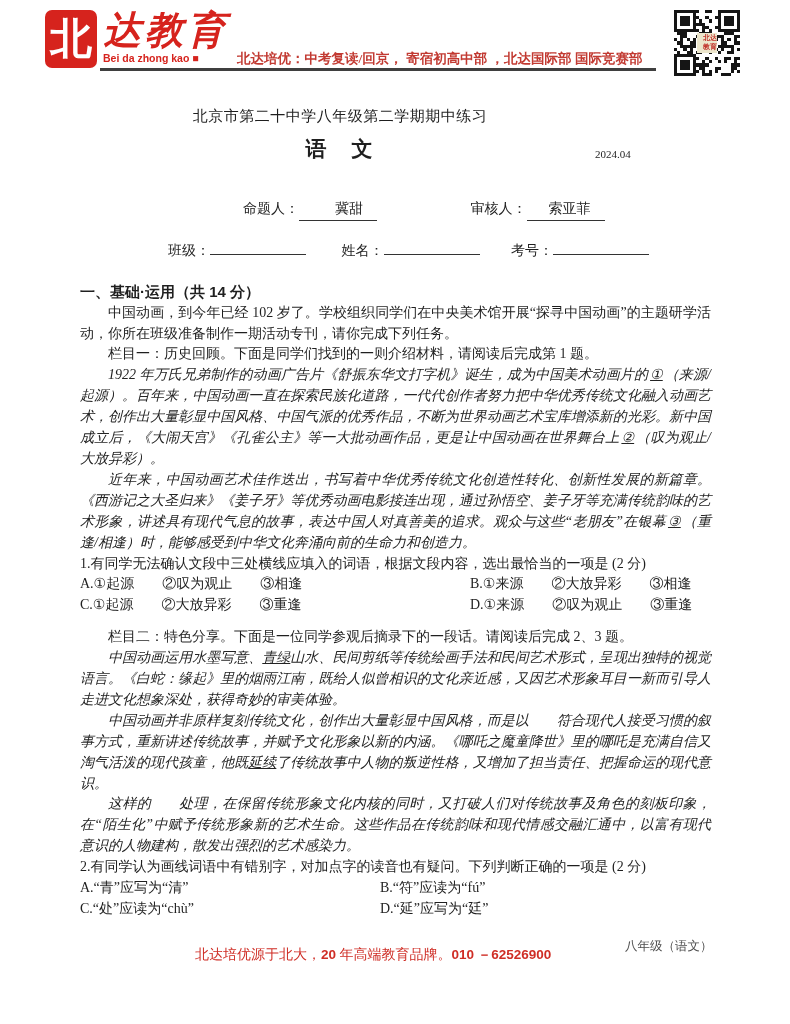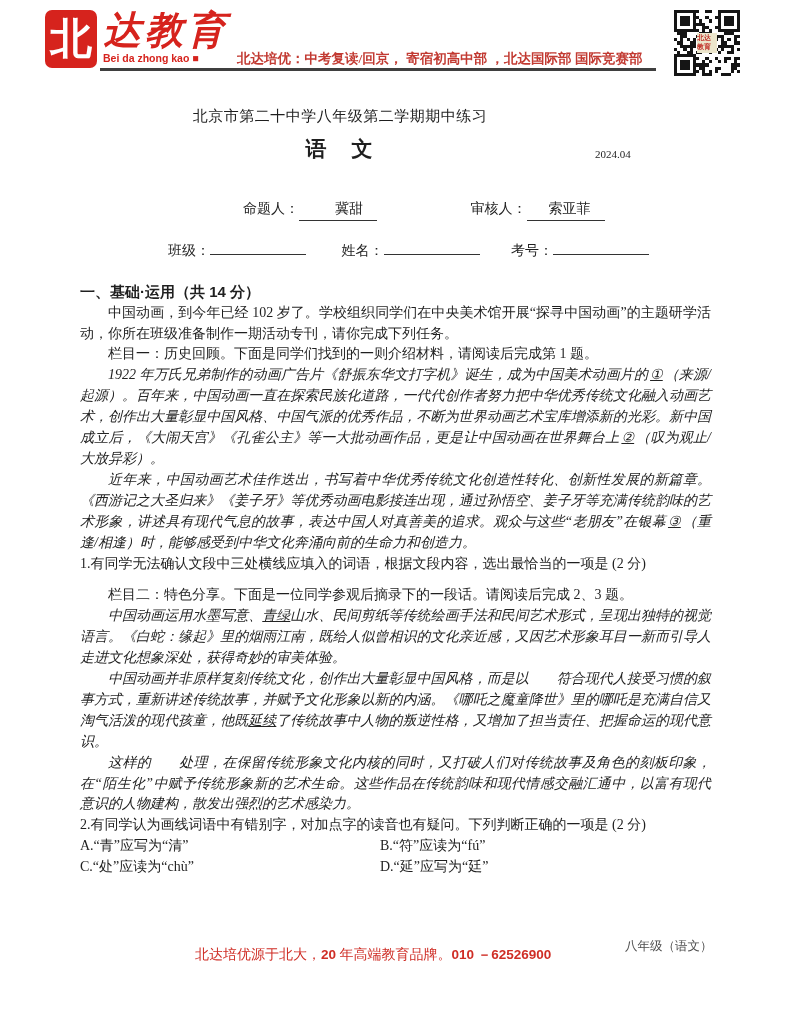--- a/index.html
+++ b/index.html
@@ -20,21 +20,21 @@
         font-family:"Liberation Sans",sans-serif;}
   .slogan{position:absolute;left:237px;top:50px;color:#c23a32;font-size:13.5px;font-weight:bold;
         font-family:"Liberation Serif",serif;}
   .head-rule{position:absolute;left:100px;top:68px;width:556px;height:2.5px;background:#3f3f3f;}
   .qr{position:absolute;left:672px;top:8px;width:70px;height:70px;background:#fff;padding:2px;box-sizing:border-box;}
   .qr-grid{display:grid;grid-template-columns:repeat(21,1fr);grid-template-rows:repeat(21,1fr);
         width:66px;height:66px;}
   .qm{background:#151515;}
   .qr-label{position:absolute;left:50%;top:50%;transform:translate(-50%,-50%);
         width:20px;height:20px;background:#ece6cc;color:#c2342c;font-size:7px;line-height:9px;
-        text-align:left;font-weight:bold;padding-top:1px;box-sizing:border-box;}
+        text-align:right;font-weight:bold;padding-top:1px;box-sizing:border-box;}
   
   .content{position:absolute;left:80px;top:104px;width:631px;font-size:14px;
         line-height:20.9px;text-align:justify;}
   .masthead{width:520px;text-align:center;}
   .school-title{font-size:15px;letter-spacing:0.5px;margin:2px 0 0;font-weight:normal;}
   .subject-row{position:relative;width:520px;margin-top:12px;height:30px;}
   .subject{font-size:21px;font-weight:bold;text-align:center;display:block;
         font-family:"Liberation Sans",sans-serif;letter-spacing:2px;}
   .date{position:absolute;left:515px;top:5px;font-size:11px;white-space:nowrap;}
   .setter-row{margin-top:30px;white-space:nowrap;}
@@ -555,20 +555,26 @@
   <h2 class="section-heading">一、基础·运用（共 14 分）</h2>
 
   <p class="indent">中国动画，到今年已经 102 岁了。学校组织同学们在中央美术馆开展“探寻中国动画”的主题研学活动，你所在班级准备制作一期活动专刊，请你完成下列任务。</p>
   <p class="indent">栏目一：历史回顾。下面是同学们找到的一则介绍材料，请阅读后完成第 1 题。</p>
 
   <p class="indent material"><span>1922 年万氏兄弟制作的动画广告片《舒振东华文打字机》诞生，成为中国美术动画片的</span><span class="blank-num">①</span><span>（来源/起源）。百年来，中国动画一直在探索民族化道路，一代代创作者努力把中华优秀传统文化融入动画艺术，创作出大量彰显中国风格、中国气派的优秀作品，不断为世界动画艺术宝库增添新的光彩。新中国成立后，《大闹天宫》《孔雀公主》等一大批动画作品，更是让中国动画在世界舞台上</span><span class="blank-num">②</span><span>（叹为观止/大放异彩）。</span></p>
 
   <p class="indent material"><span>近年来，中国动画艺术佳作迭出，书写着中华优秀传统文化创造性转化、创新性发展的新篇章。《西游记之大圣归来》《姜子牙》等优秀动画电影接连出现，通过孙悟空、姜子牙等充满传统韵味的艺术形象，讲述具有现代气息的故事，表达中国人对真善美的追求。观众与这些“老朋友”在银幕</span><span class="blank-num">③</span><span>（重逢/相逢）时，能够感受到中华文化奔涌向前的生命力和创造力。</span></p>
 
   <p>1.有同学无法确认文段中三处横线应填入的词语，根据文段内容，选出最恰当的一项是 (2 分)</p>
+  <div class="opts">
+    <span>A.①起源　　②叹为观止　　③相逢</span>
+    <span>B.①来源　　②大放异彩　　③相逢</span>
+    <span>C.①起源　　②大放异彩　　③重逢</span>
+    <span>D.①来源　　②叹为观止　　③重逢</span>
+  </div>
 
   <p class="indent gap-before">栏目二：特色分享。下面是一位同学参观后摘录下的一段话。请阅读后完成 2、3 题。</p>
 
   <p class="indent material"><span>中国动画运用水墨写意、</span><span class="u-word">青绿</span><span>山水、民间剪纸等传统绘画手法和民间艺术形式，呈现出独特的视觉语言。《白蛇：缘起》里的烟雨江南，既给人似曾相识的文化亲近感，又因艺术形象耳目一新而引导人走进文化想象深处，获得奇妙的审美体验。</span></p>
 
   <p class="indent material"><span>中国动画并非原样复刻传统文化，创作出大量彰显中国风格，而是以</span><span class="dot-char">符</span><span>合现代人接受习惯的叙事方式，重新讲述传统故事，并赋予文化形象以新的内涵。《哪吒之魔童降世》里的哪吒是充满自信又淘气活泼的现代孩童，他既</span><span class="u-word">延续</span><span>了传统故事中人物的叛逆性格，又增加了担当责任、把握命运的现代意识。</span></p>
 
   <p class="indent material"><span>这样的</span><span class="dot-char">处</span><span>理，在保留传统形象文化内核的同时，又打破人们对传统故事及角色的刻板印象，在“陌生化”中赋予传统形象新的艺术生命。这些作品在传统韵味和现代情感交融汇通中，以富有现代意识的人物建构，散发出强烈的艺术感染力。</span></p>
 
   <p>2.有同学认为画线词语中有错别字，对加点字的读音也有疑问。下列判断正确的一项是 (2 分)</p>

